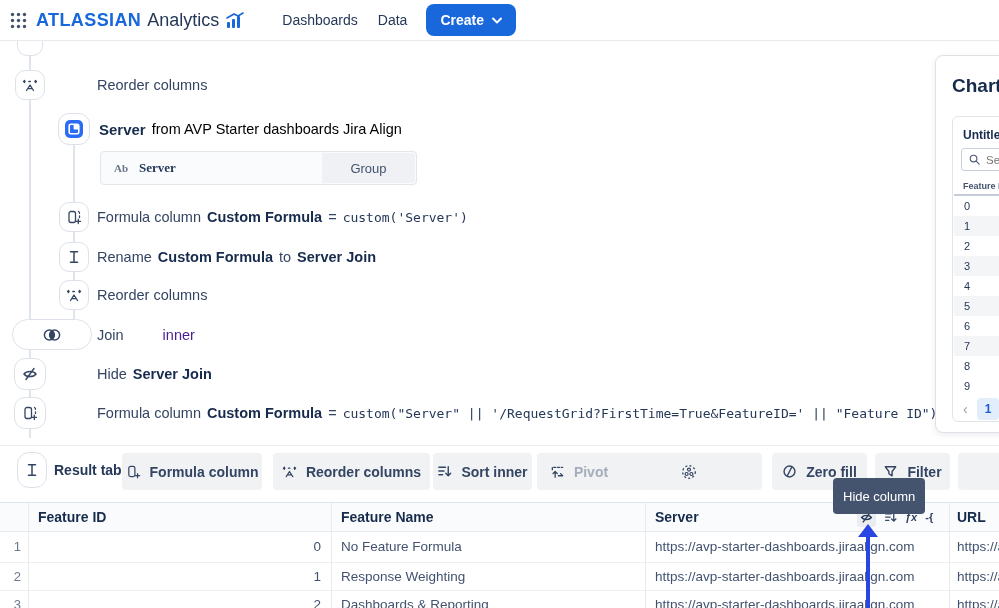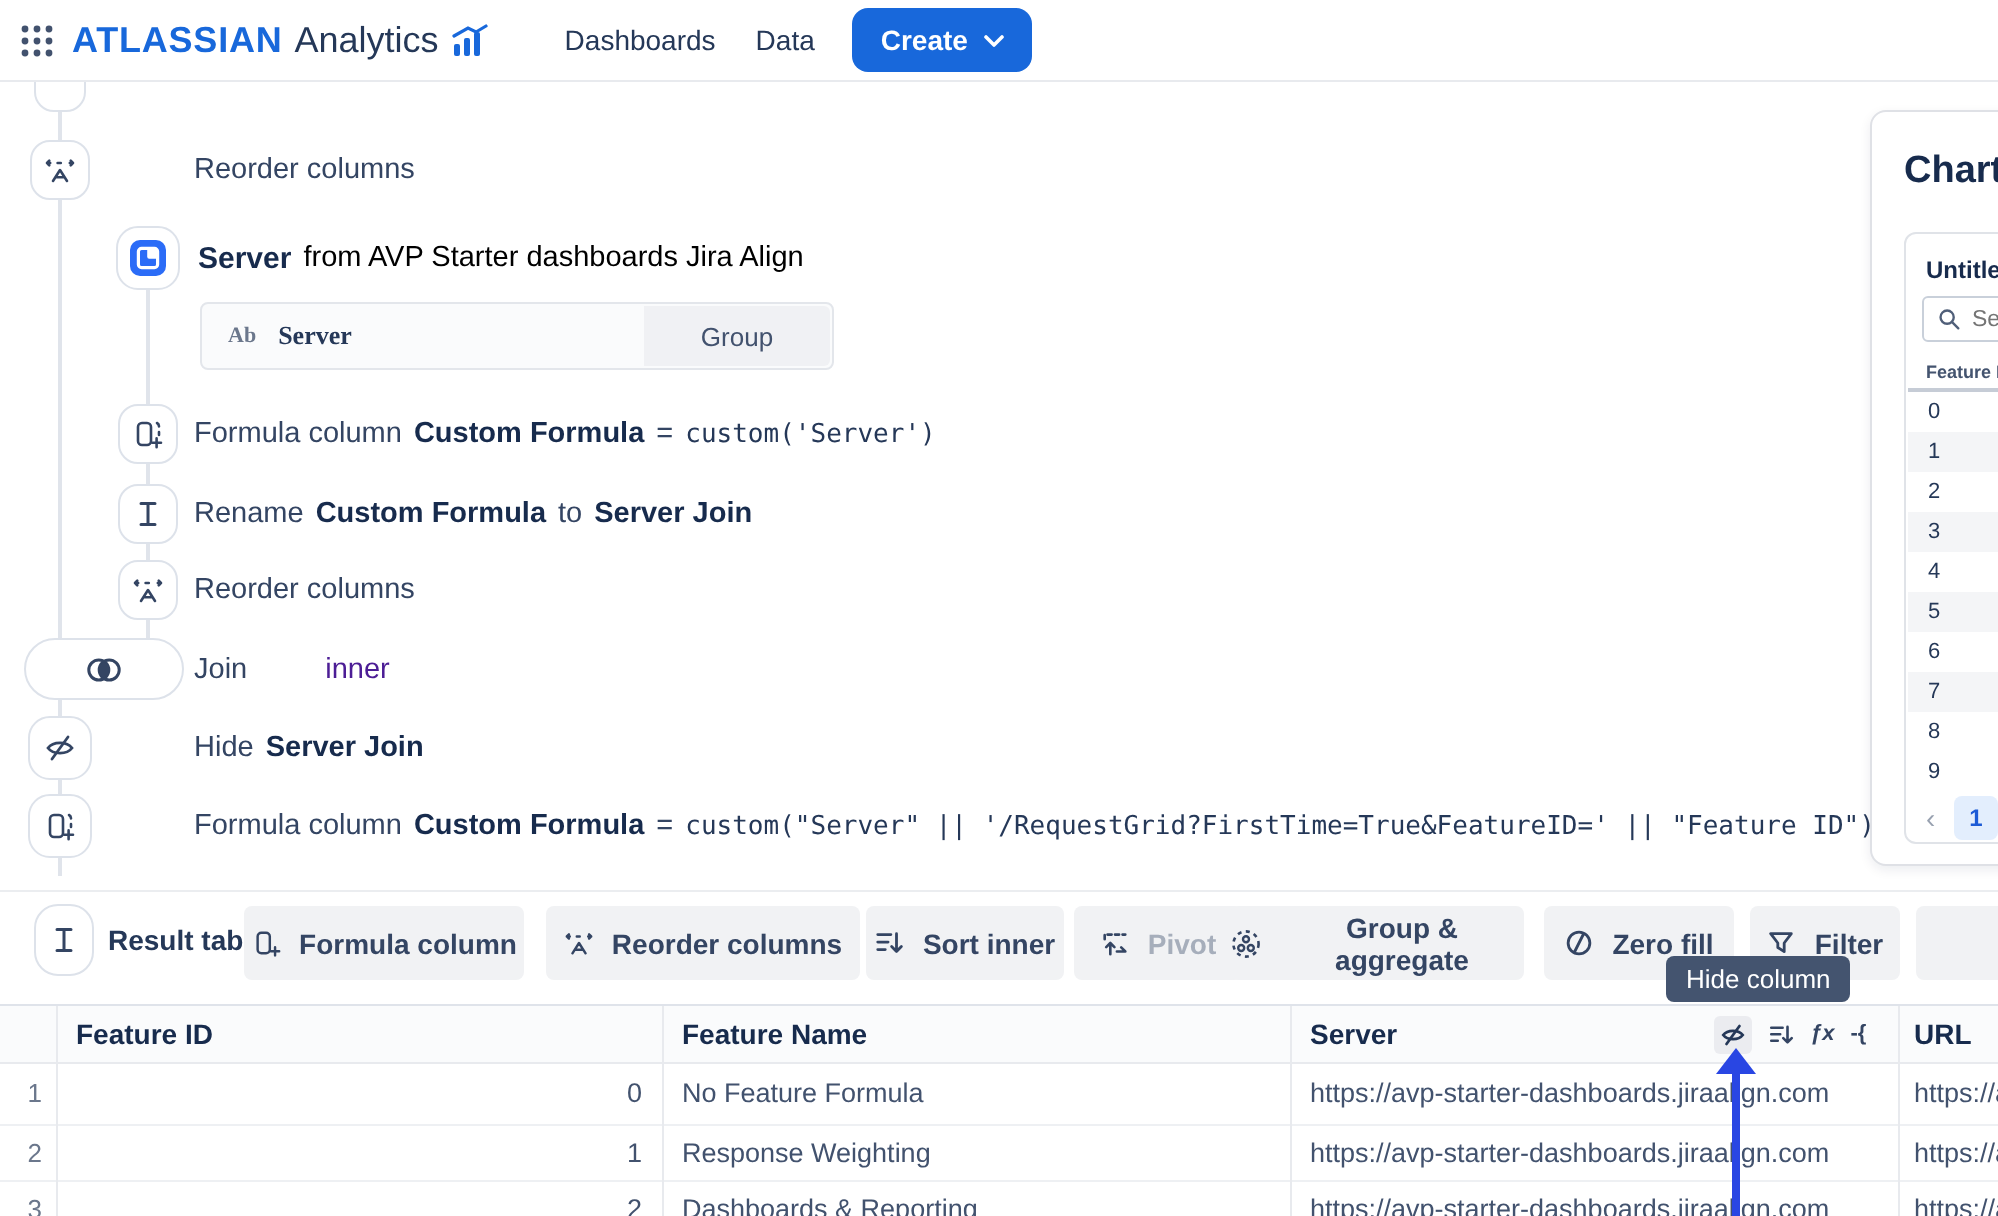--- a/index.html
+++ b/index.html
@@ -27,21 +27,21 @@
               font-size:14.5px; color:#344563; white-space:nowrap; }
   .b { font-weight:700; color:#172B4D; }
   .code { font-family:"DejaVu Sans Mono", monospace; font-size:13px; color:#253858; }
   .origin { color:#000000; }
   .pink { color:#4c1d95;margin-left:33px; }
   
   .tbtn { position:absolute; top:453px; height:37px; background:#f1f2f4; border:none; border-radius:4px;
           display:flex; align-items:center; justify-content:center; gap:9px; font-family:inherit;
           font-size:14px; font-weight:600; color:#344563; cursor:pointer; }
   .tbtn.disabled { color:#a6aebb; cursor:default; }
-  .tooltip { position:absolute; left:833px; top:478px; height:23px; padding:0 10px; background:#44546F;
+  .tooltip { position:absolute; left:833px; top:478px; height:36px; padding:0 10px; background:#44546F;
              color:#fff; font-size:13px; font-weight:500; border-radius:4px; display:flex; align-items:center; z-index:40; }
   
   .hborder { position:absolute; height:1px; background:#e8eaee; left:0; width:999px; }
   .vborder { position:absolute; width:1px; background:#e8eaee; top:503px; height:105px; }
   .hcell { position:absolute; top:503px; height:28px; display:flex; align-items:center;
            font-size:14px; font-weight:700; color:#172B4D; }
   .cell { position:absolute; display:flex; align-items:center; font-size:13.5px; color:#42526e;
           white-space:nowrap; overflow:hidden; }
   .rownum { color:#6b778c; font-size:13px; justify-content:flex-end; }
   .hicon { color:#344563; display:flex; align-items:center; }
@@ -266,21 +266,20 @@
 
   <button class="tbtn" style="left:615px; width:147px;">
     <span class="hicon">
       <svg width="16" height="16" viewBox="0 0 16 16" fill="none" stroke="currentColor">
         <circle cx="8" cy="8" r="6.3" stroke-width="1.3" stroke-dasharray="2 2.2"></circle>
         <circle cx="8" cy="5.6" r="1.5" stroke-width="1.2"></circle>
         <circle cx="5.6" cy="10" r="1.5" stroke-width="1.2"></circle>
         <circle cx="10.4" cy="10" r="1.5" stroke-width="1.2"></circle>
       </svg>
     </span>
-    <span>Group &amp; aggregate</span>
   </button>
 
   <button class="tbtn" style="left:875px; width:75px;">
     <span class="hicon">
       <svg width="15" height="15" viewBox="0 0 16 16" fill="none" stroke="currentColor" stroke-width="1.5" stroke-linejoin="round">
         <path d="M2.5 3 H13.5 L9.7 8 V12.6 L6.3 10.4 V8 Z"></path>
       </svg>
     </span>
     <span>Filter</span>
   </button>

